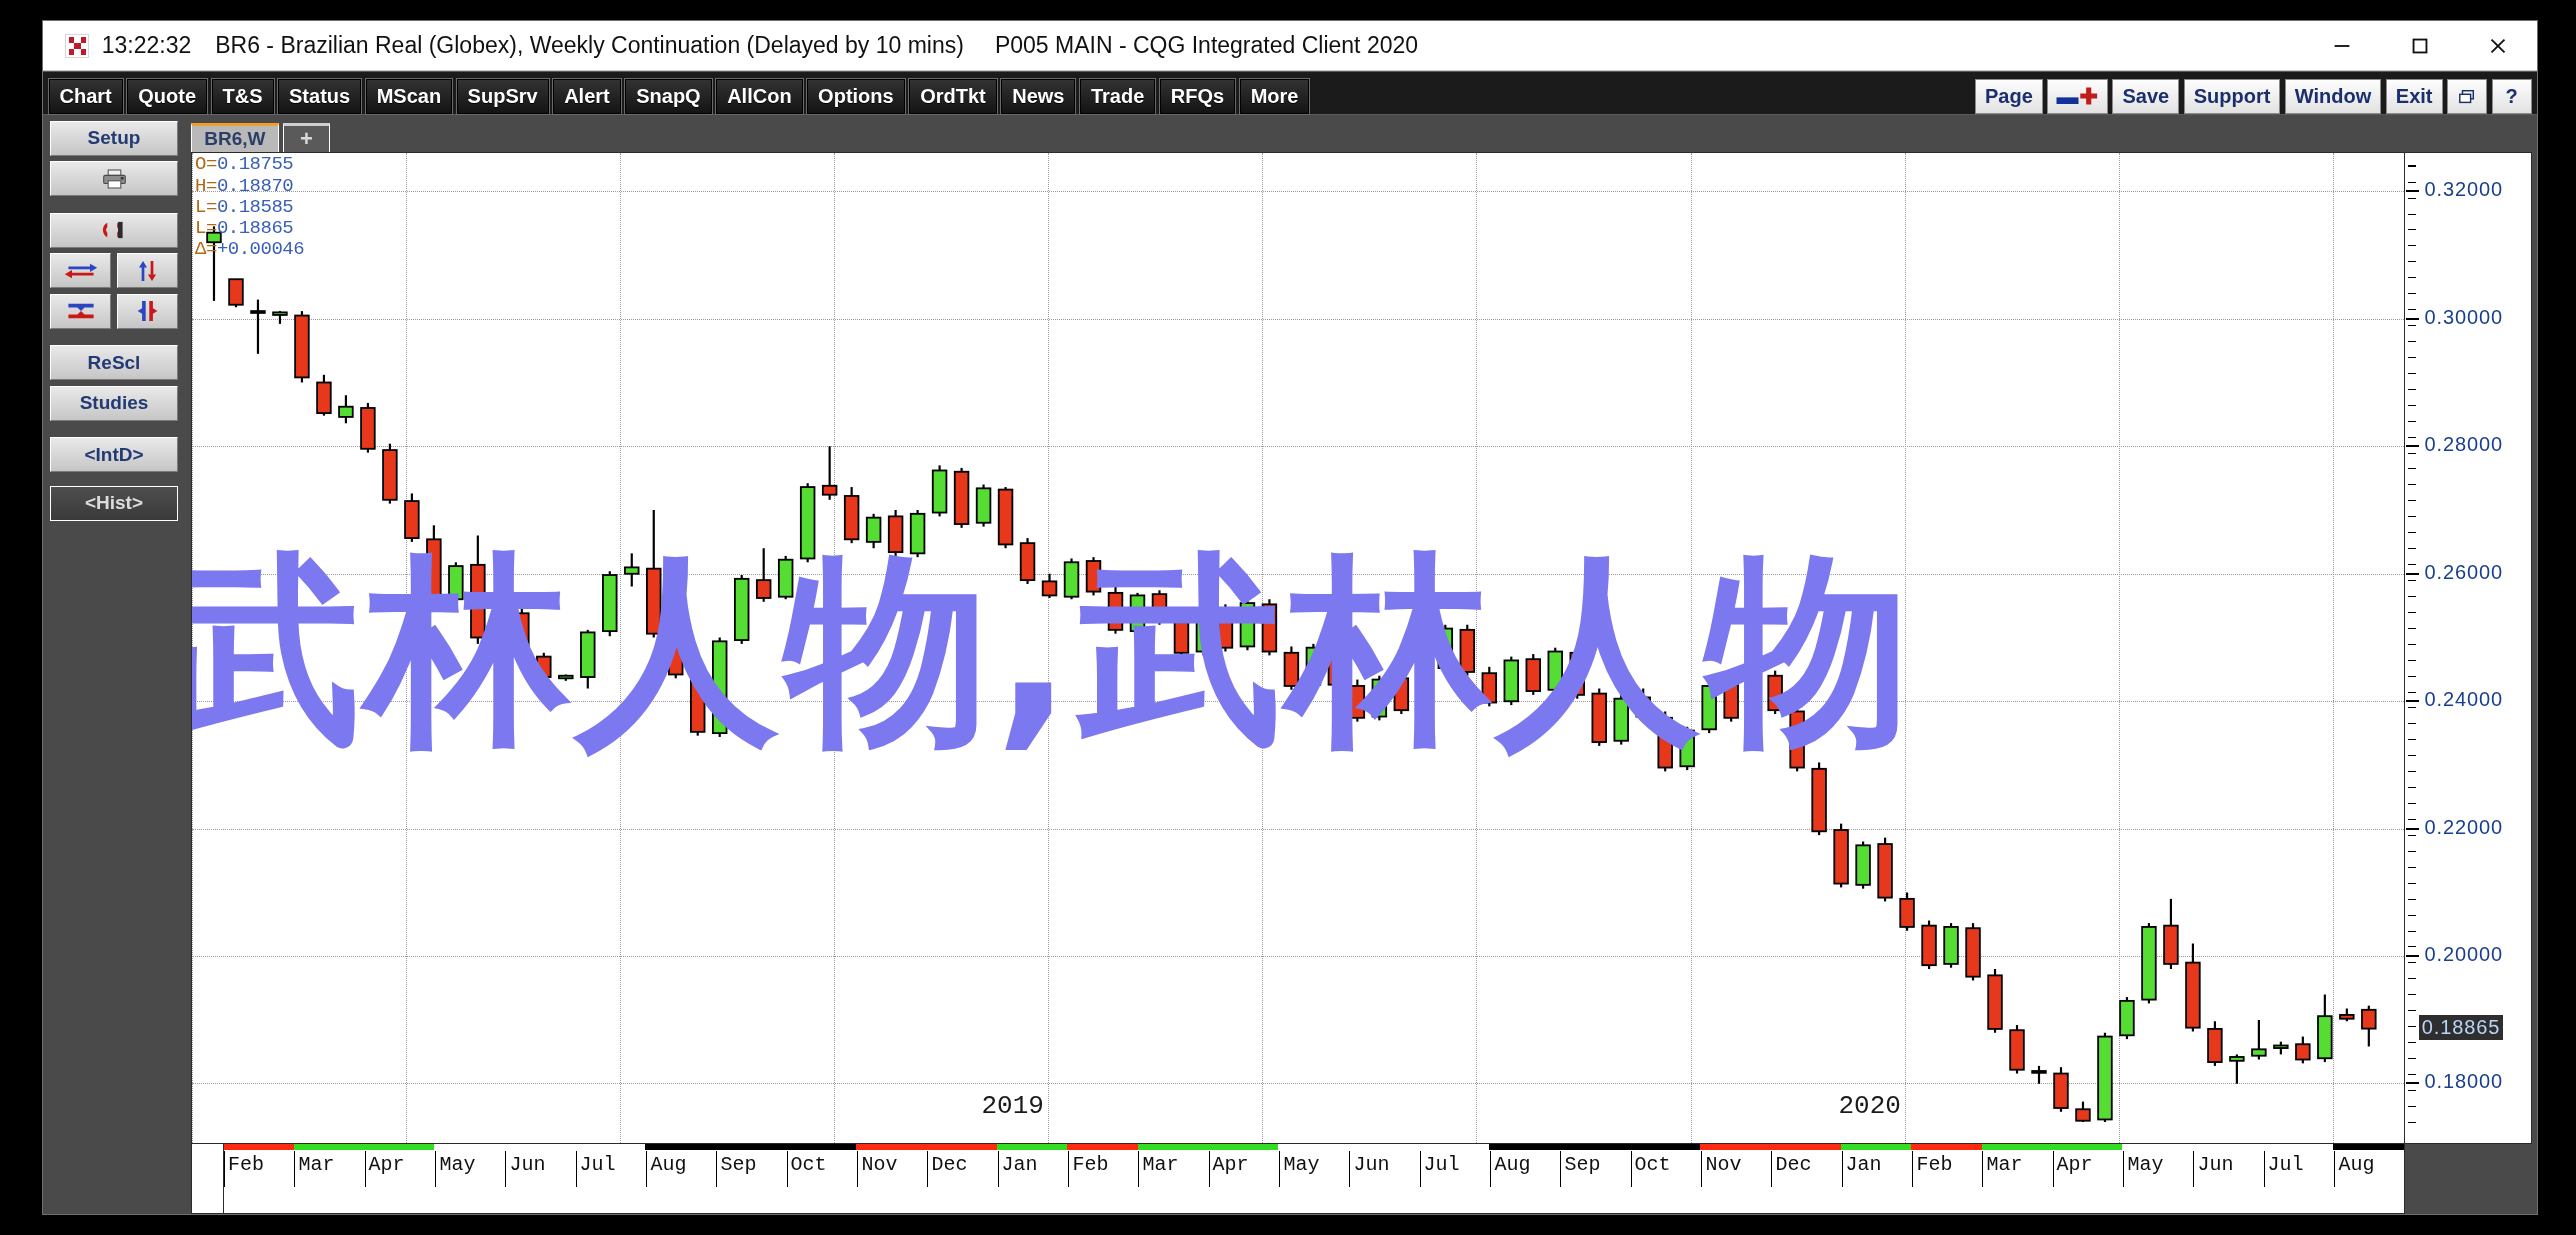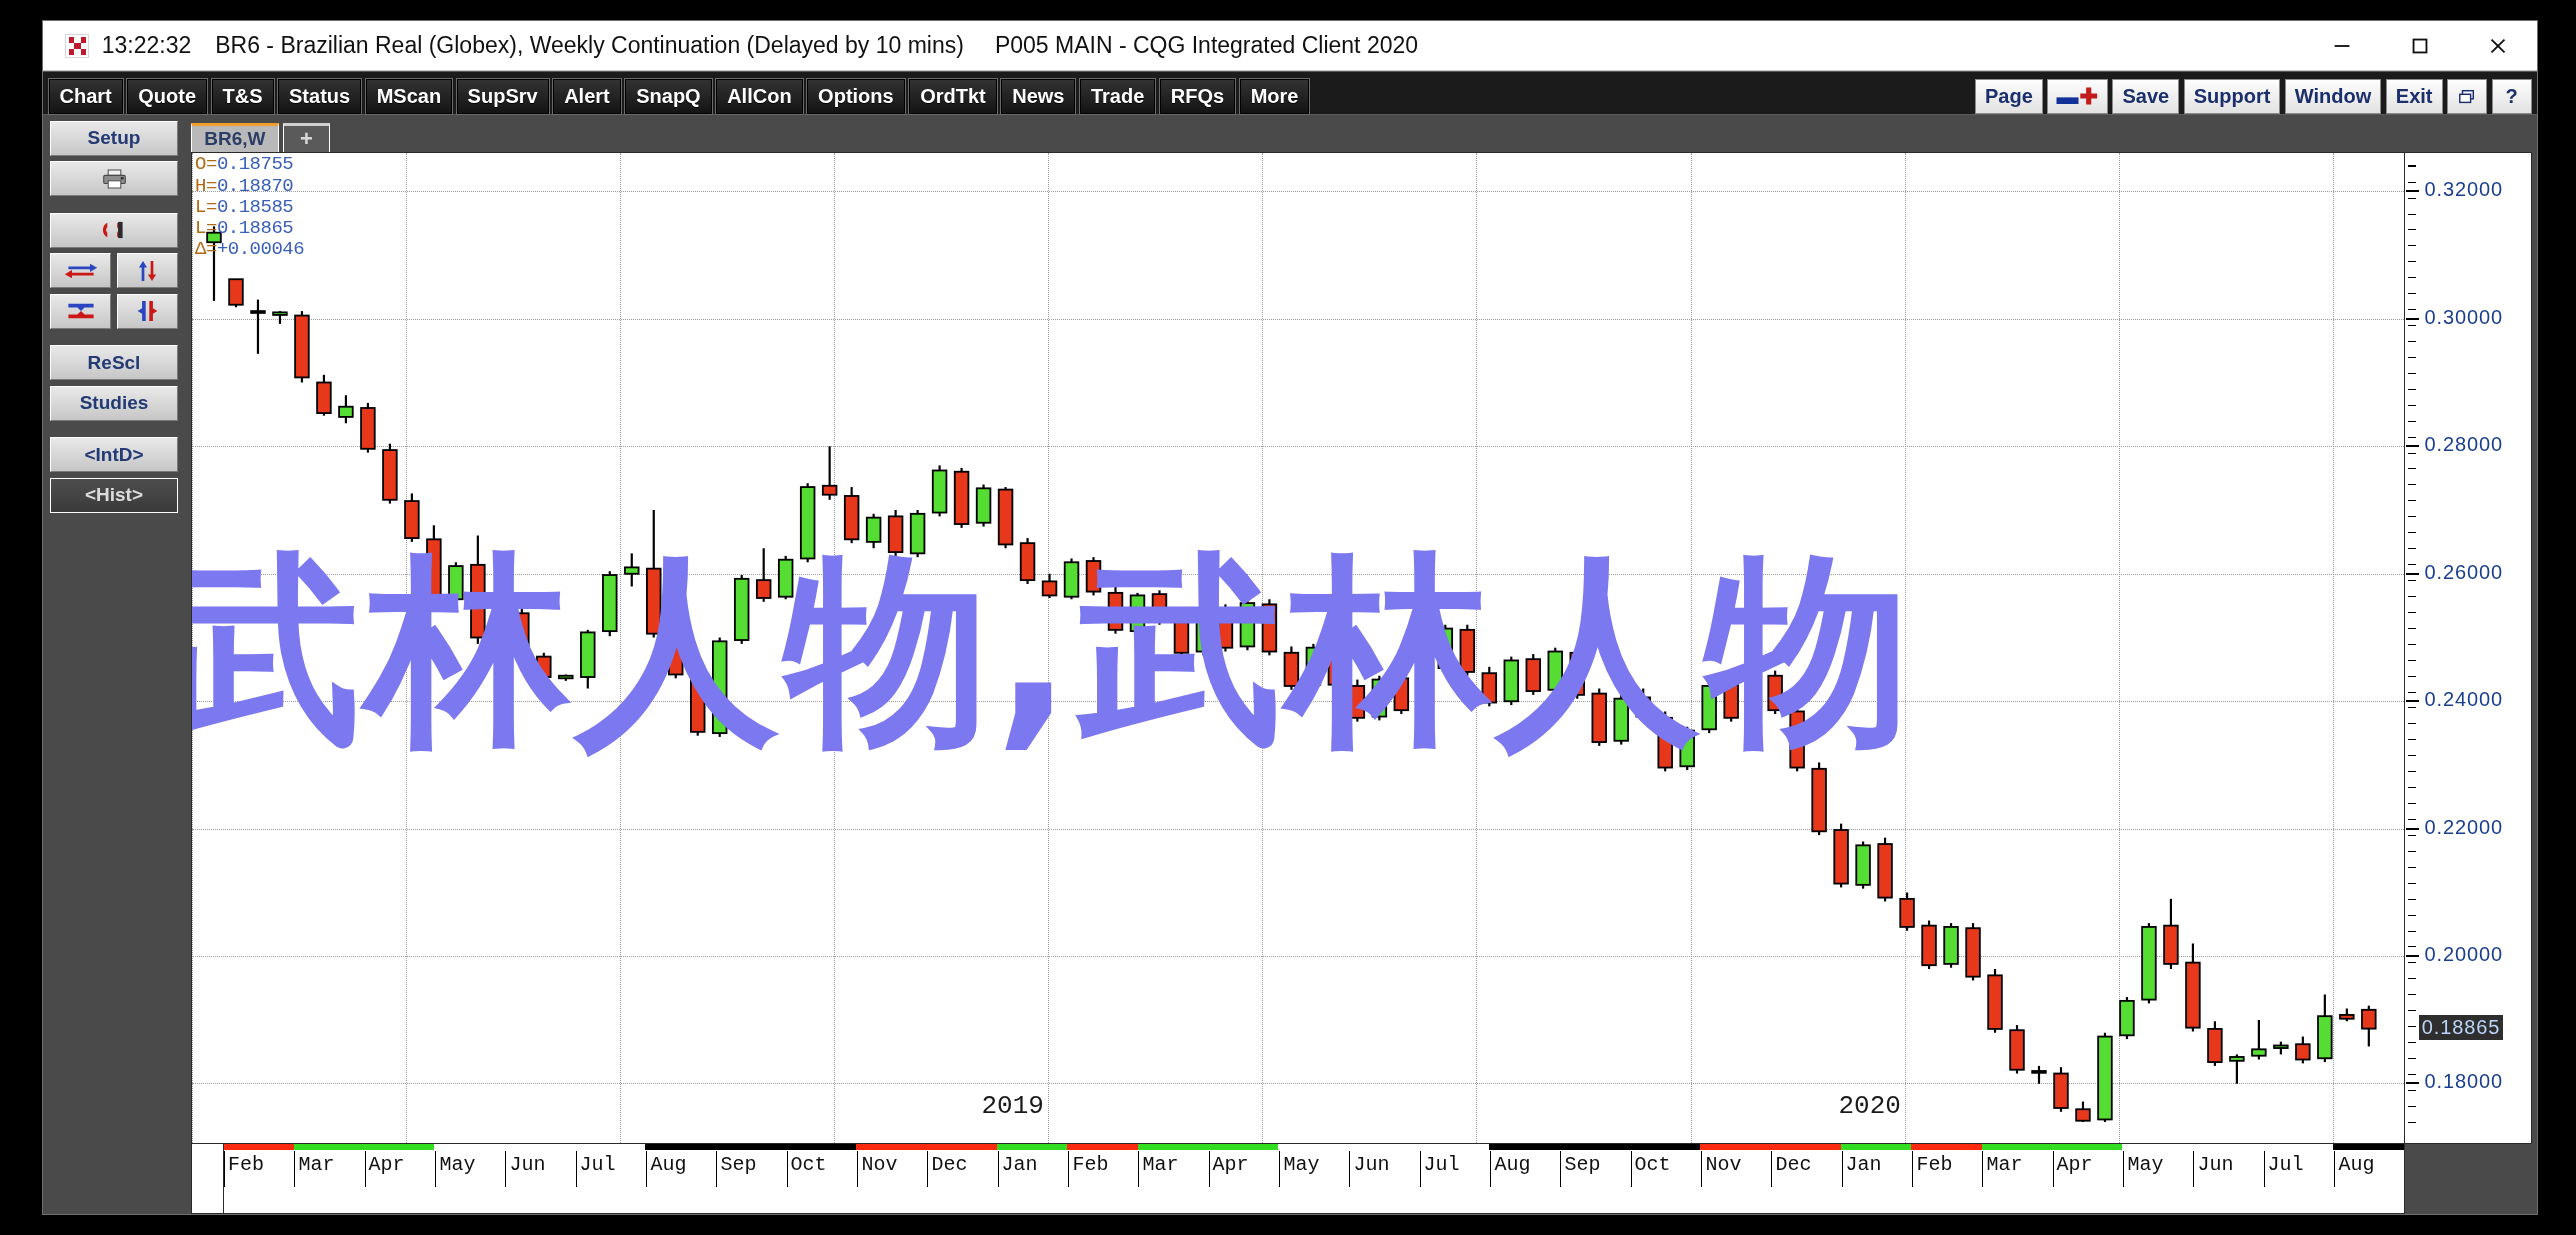--- a/index.html
+++ b/index.html
@@ -103,20 +103,21 @@
     border: 0.9px solid #ffffff;
     border-right-color:#7a7a7a; border-bottom-color:#7a7a7a;
     color:#233a74; font-size:19px; font-weight:bold;
     display:flex; align-items:center; justify-content:center;
     white-space: nowrap;
   }
   .sbtn.dark {
     background: linear-gradient(#4e4e4e,#3a3a3a);
     color:#dcdcdc;
     border: 0.9px solid #ffffff;
+    margin-top: 8px;
   }
   .srow { display:flex; gap:5.5px; }
   .srow .sbtn { flex:1 1 0; }
   .gap { height: 5.5px; }
   .icon-svg { display:block; }
   
   .panel {
     flex: 1 1 auto; min-width:0;
     display:flex; flex-direction:column;
     background:#4a4a4a;

